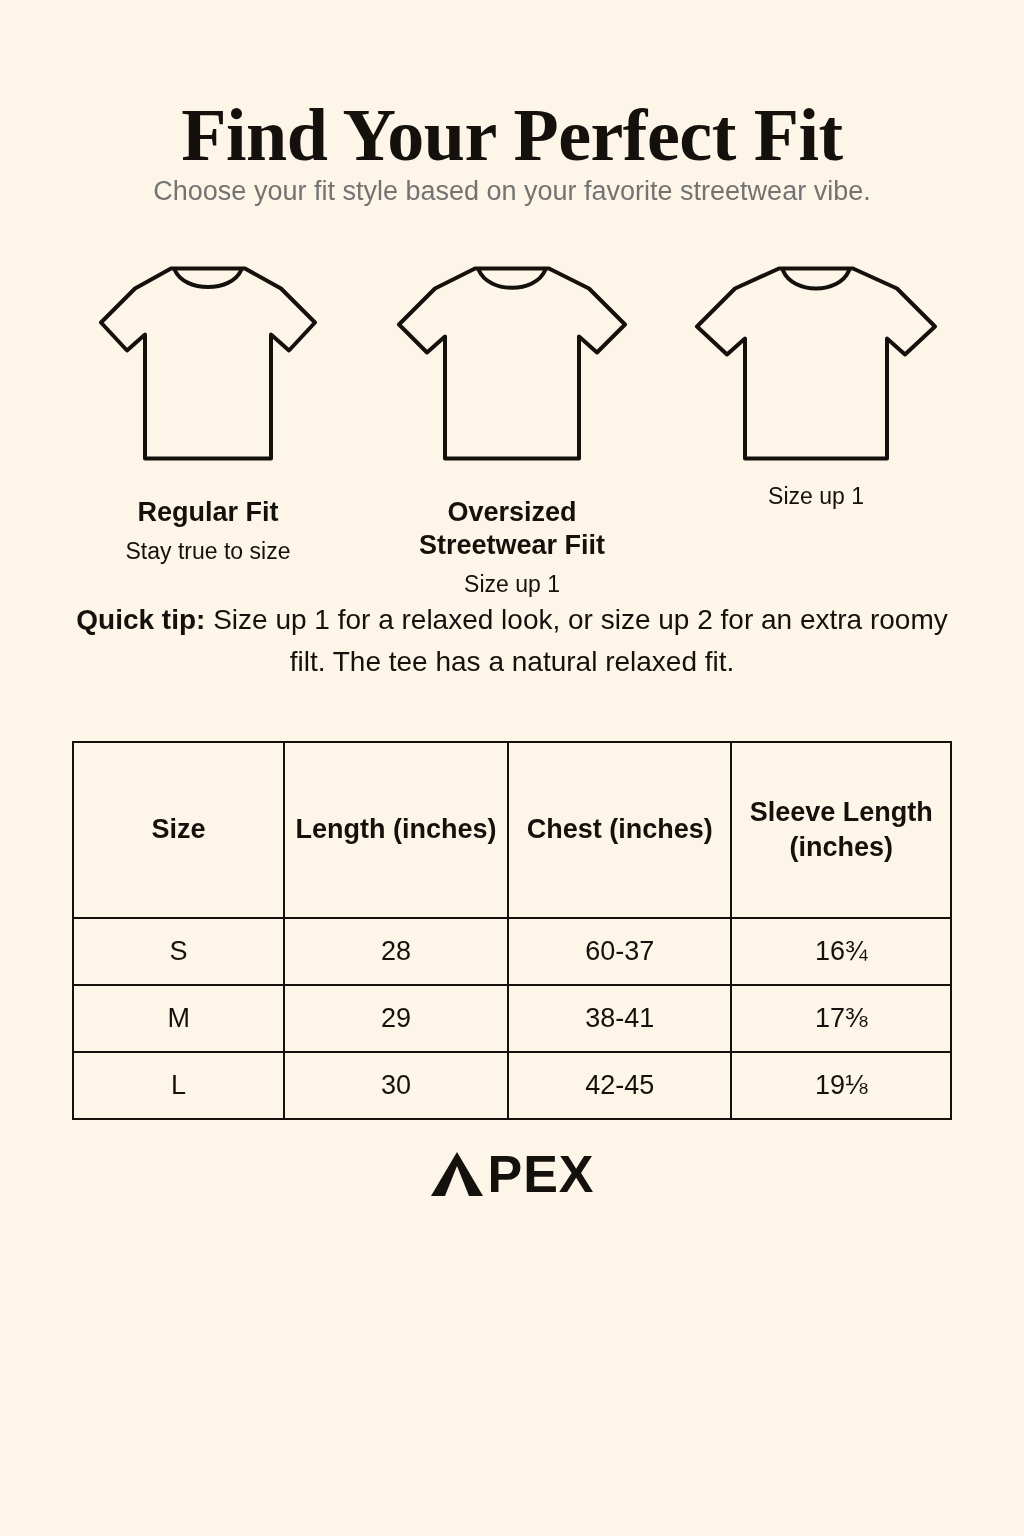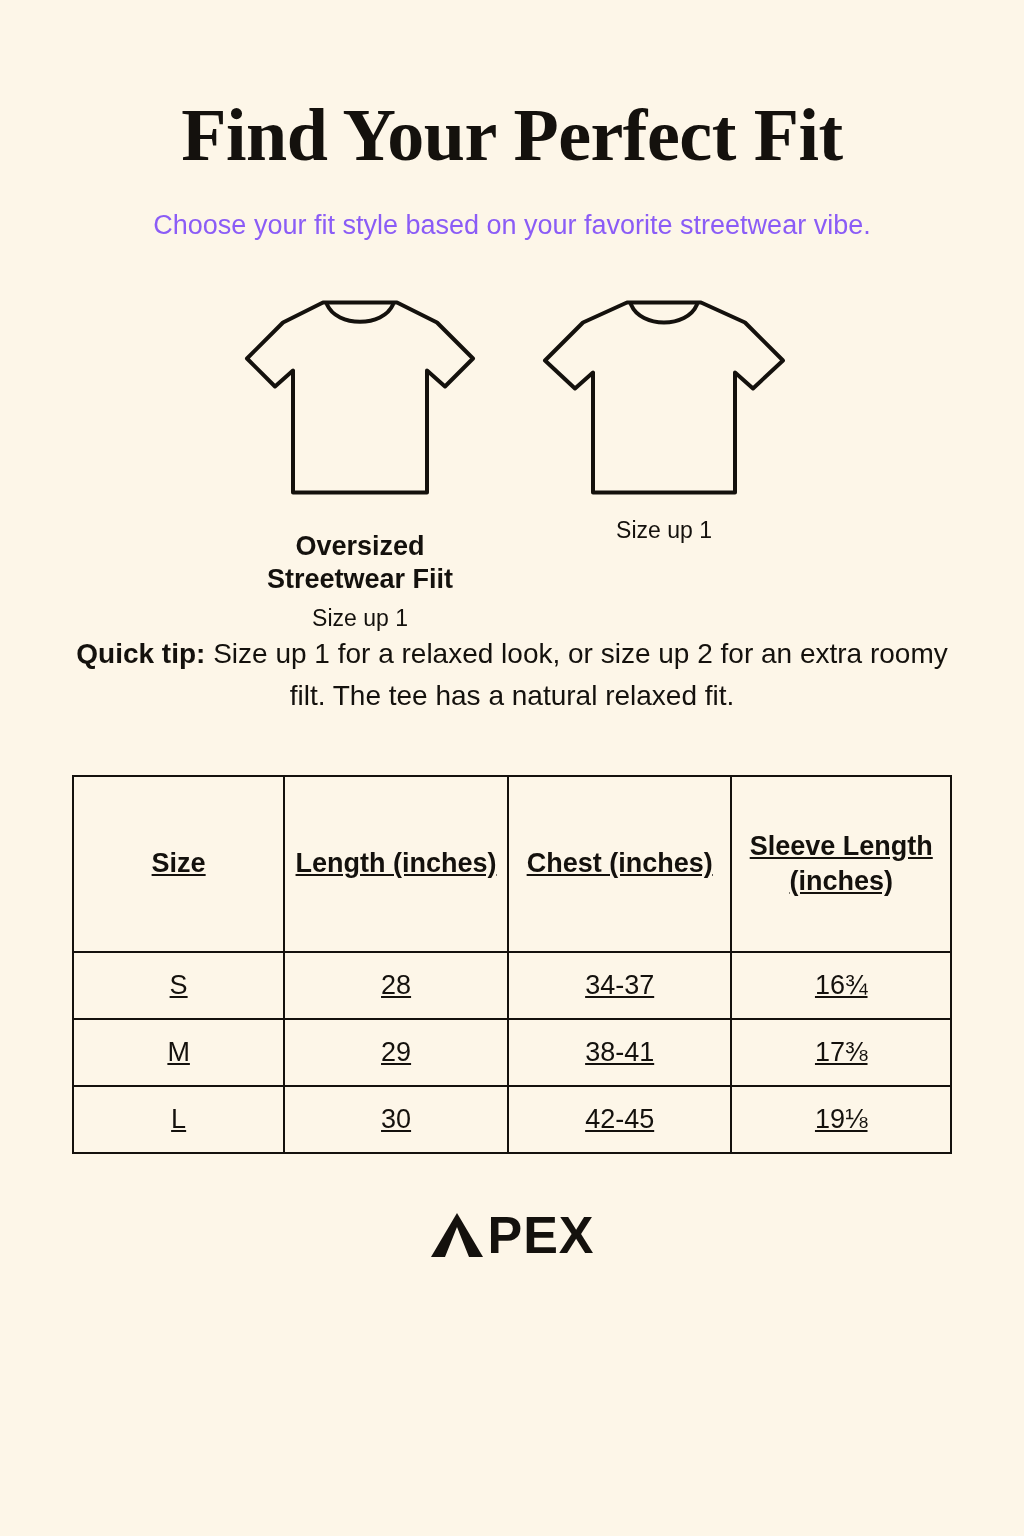--- a/index.html
+++ b/index.html
@@ -30,23 +30,22 @@
     font-weight: 700;
     letter-spacing: -0.5px;
     margin-top: 98px;
     line-height: 1;
     text-align: center;
   }
   .subtitle {
     font-size: 27px;
     line-height: 1.42;
     text-align: center;
-    margin-top: 34px;
     max-width: 760px;
-    color: #8b5cf6;
+    color: #737373;
   }
   .fits {
     display: flex;
     justify-content: center;
     gap: 32px;
     margin-top: 44px;
     width: 100%;
   }
   .fit {
     width: 272px;
@@ -76,21 +75,20 @@
     line-height: 1.5;
     text-align: center;
     max-width: 880px;
   }
   .quick-tip b {
     font-weight: 700;
   }
   .table-wrap {
     margin-top: 58px;
     width: 880px;
-    text-decoration: underline;
   }
   table.size-table {
     border-collapse: collapse;
     width: 100%;
     table-layout: fixed;
   }
   table.size-table th,
   table.size-table td {
     border: 2.5px solid #14110d;
     text-align: center;
@@ -106,21 +104,21 @@
   table.size-table td {
     font-size: 27px;
     font-weight: 400;
     padding: 17px 6px;
   }
   table.size-table th:first-child { width: 24%; }
   table.size-table th:nth-child(2) { width: 25.5%; }
   table.size-table th:nth-child(3) { width: 25.5%; margin-top: 16px; }
   table.size-table th:nth-child(4) { width: 25%; }
   .brand {
-    margin-top: 55px;
+    margin-top: 28px;
     display: flex;
     align-items: center;
     justify-content: center;
     gap: 2px;
   }
   .brand-mark {
     display: block;
   }
   .brand-text {
     font-size: 52px;
@@ -134,20 +132,28 @@
 <body>
 
 <div class="page">
 
   <div class="title">Find Your Perfect Fit</div>
 
   <div class="subtitle">Choose your fit style based on your favorite streetwear vibe.</div>
 
   <div class="fits">
 
+    <div class="fit">
+      <svg class="fit-svg" viewBox="0 0 250 215" width="250" height="215">
+        <path d="M88 12 L52 32 L18 66 L44 94 L62 78 L62 202 L188 202 L188 78 L206 94 L232 66 L198 32 L162 12 Z" fill="none" stroke="#14110d" stroke-width="4" stroke-linejoin="round"></path>
+        <path d="M92 14 C102 36 148 36 158 14" fill="none" stroke="#14110d" stroke-width="4" stroke-linecap="round"></path>
+      </svg>
+      <div class="fit-name">Regular Fit</div>
+      <div class="fit-desc">Stay true to size</div>
+    </div>
 
     <div class="fit">
       <svg class="fit-svg" viewBox="0 0 250 215" width="250" height="215">
         <path d="M88 12 L48 32 L12 68 L40 96 L58 80 L58 202 L192 202 L192 80 L210 96 L238 68 L202 32 L162 12 Z" fill="none" stroke="#14110d" stroke-width="4" stroke-linejoin="round"></path>
         <path d="M92 14 C102 37 148 37 158 14" fill="none" stroke="#14110d" stroke-width="4" stroke-linecap="round"></path>
       </svg>
       <div class="fit-name">Oversized Streetwear Fiit</div>
       <div class="fit-desc">Size up 1</div>
     </div>
 
@@ -172,21 +178,21 @@
           <th>Size</th>
           <th>Length (inches)</th>
           <th>Chest (inches)</th>
           <th>Sleeve Length (inches)</th>
         </tr>
       </thead>
       <tbody>
         <tr>
           <td>S</td>
           <td>28</td>
-          <td>34-37</td>
+          <td>60-37</td>
           <td>16¾</td>
         </tr>
         <tr>
           <td>M</td>
           <td>29</td>
           <td>38-41</td>
           <td>17⅜</td>
         </tr>
         <tr>
           <td>L</td>

